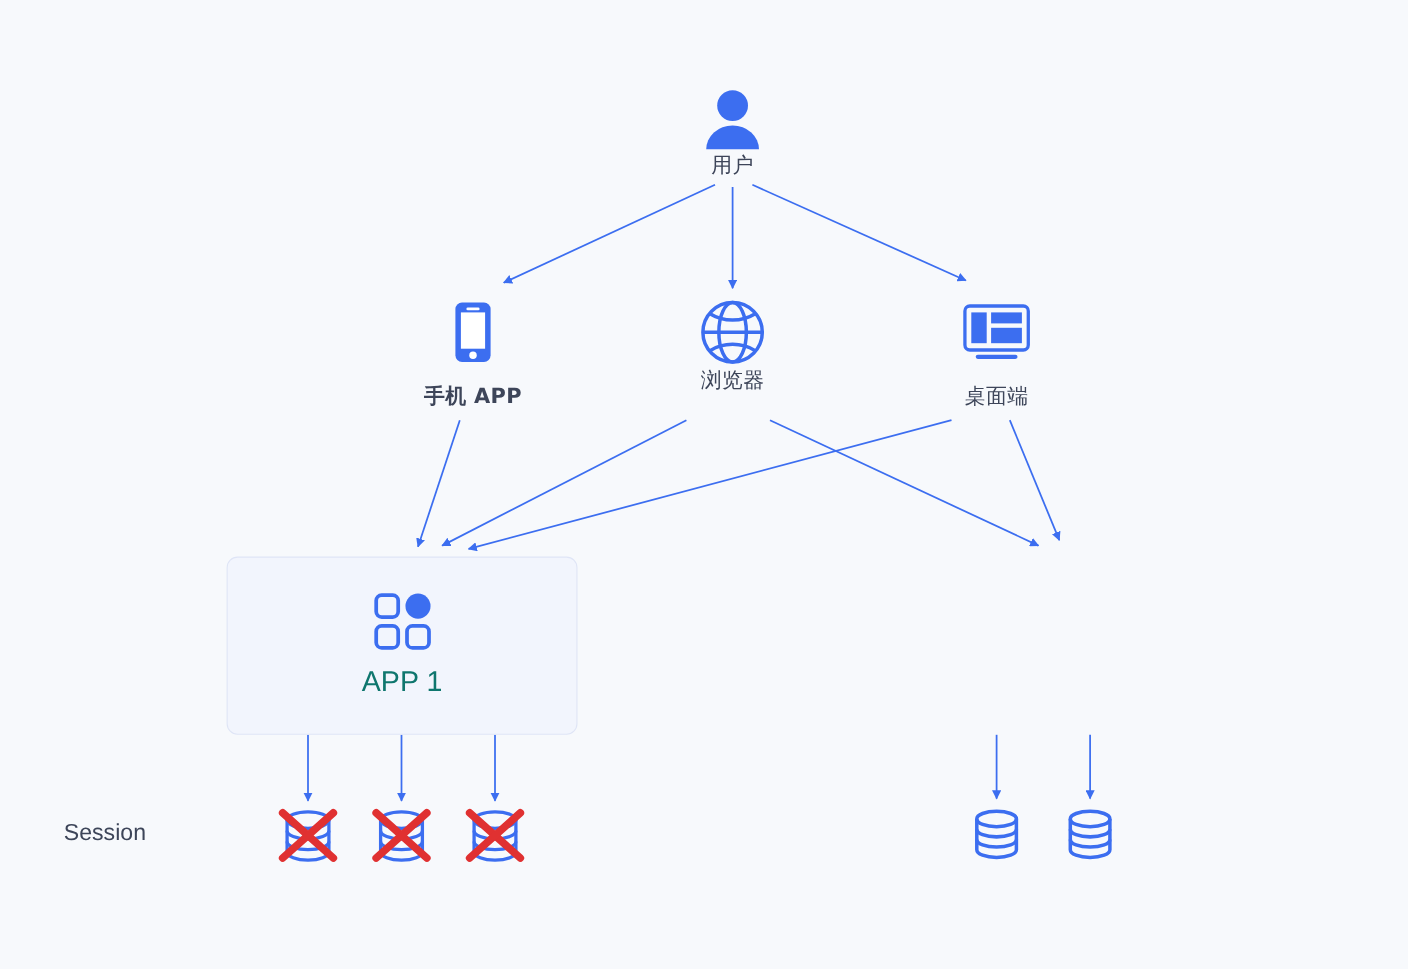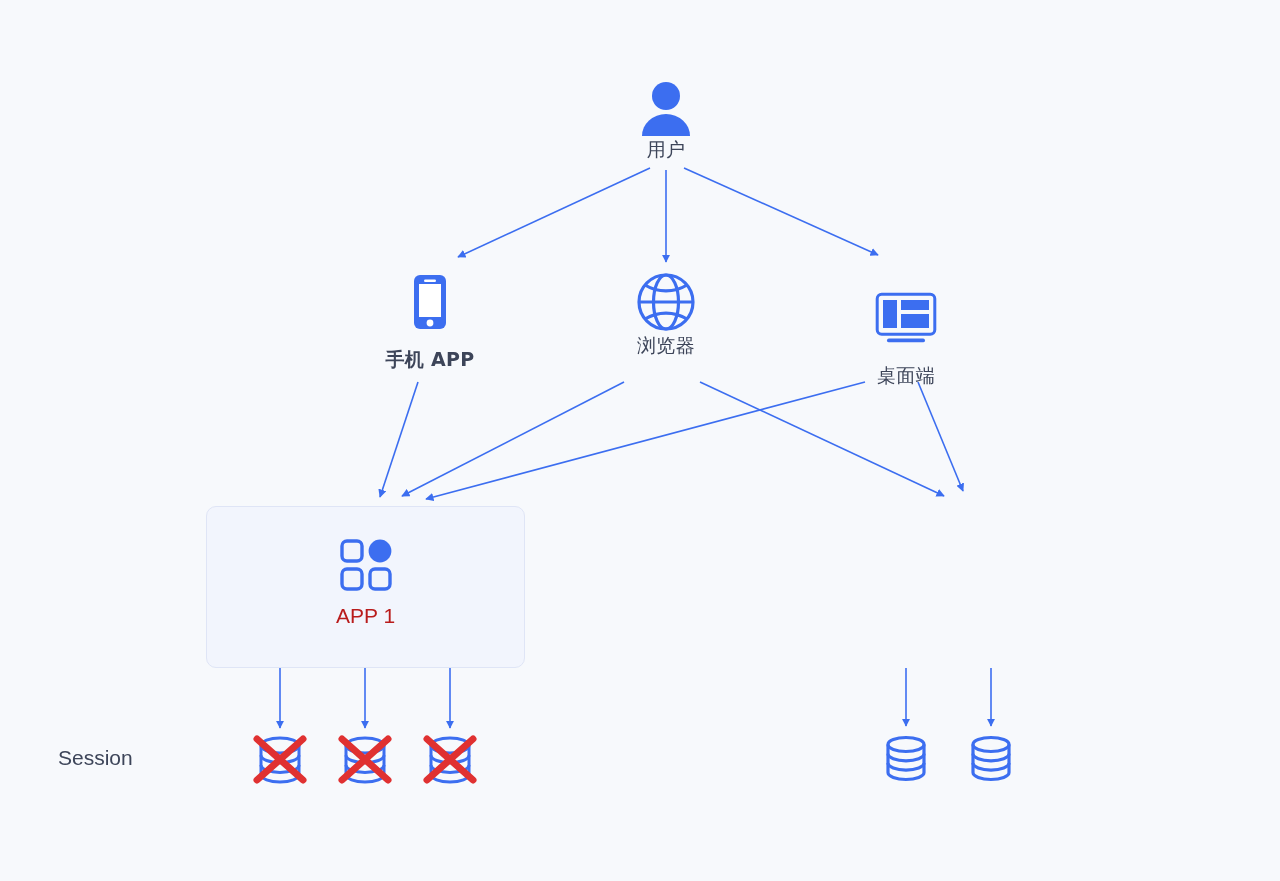--- a/index.html
+++ b/index.html
@@ -49,22 +49,22 @@
     box-sizing: border-box;
   }
   .card-inner {
     position: absolute;
     left: 0;
     right: 0;
     top: 32px;
     text-align: center;
   }
   .card-label {
-    font-size: 21px;
-    color: #b91c1c;
+    font-size: 26px;
+    color: #0f766e;
     margin-top: 10px;
     line-height: 1;
   }
   .session-label {
     position: absolute;
     left: 58px;
     top: 747px;
     font-size: 21px;
     color: #3d4559;
     line-height: 1;
@@ -142,21 +142,21 @@
           <line x1="3" y1="30" x2="57" y2="30"></line>
           <ellipse cx="30" cy="30" rx="12.5" ry="27"></ellipse>
           <path d="M9 13 a40 40 0 0 0 42 0"></path>
           <path d="M9 47 a40 40 0 0 1 42 0"></path>
         </g>
       </svg>
     </span>
     <div class="node-label cn-label" style="">浏览器</div>
   </div>
 
-  <div class="node" style="left:846px; top:292px; width:120px;">
+  <div class="node" style="left:846px; top:276px; width:120px;">
     <span class="icon-holder">
       <svg width="62" height="52" viewBox="0 0 62 52">
         <rect x="2.2" y="2.2" width="57.6" height="40" rx="4.5" fill="none" stroke="#3c6ef0" stroke-width="3"></rect>
         <rect x="8" y="8" width="14" height="28" fill="#3c6ef0"></rect>
         <rect x="26" y="8" width="28" height="10" fill="#3c6ef0"></rect>
         <rect x="26" y="22" width="28" height="14" fill="#3c6ef0"></rect>
         <rect x="12" y="46.5" width="38" height="3.8" rx="1.9" fill="#3c6ef0"></rect>
       </svg>
     </span>
     <div class="node-label cn-label" style="margin-top:18px;">桌面端</div>

